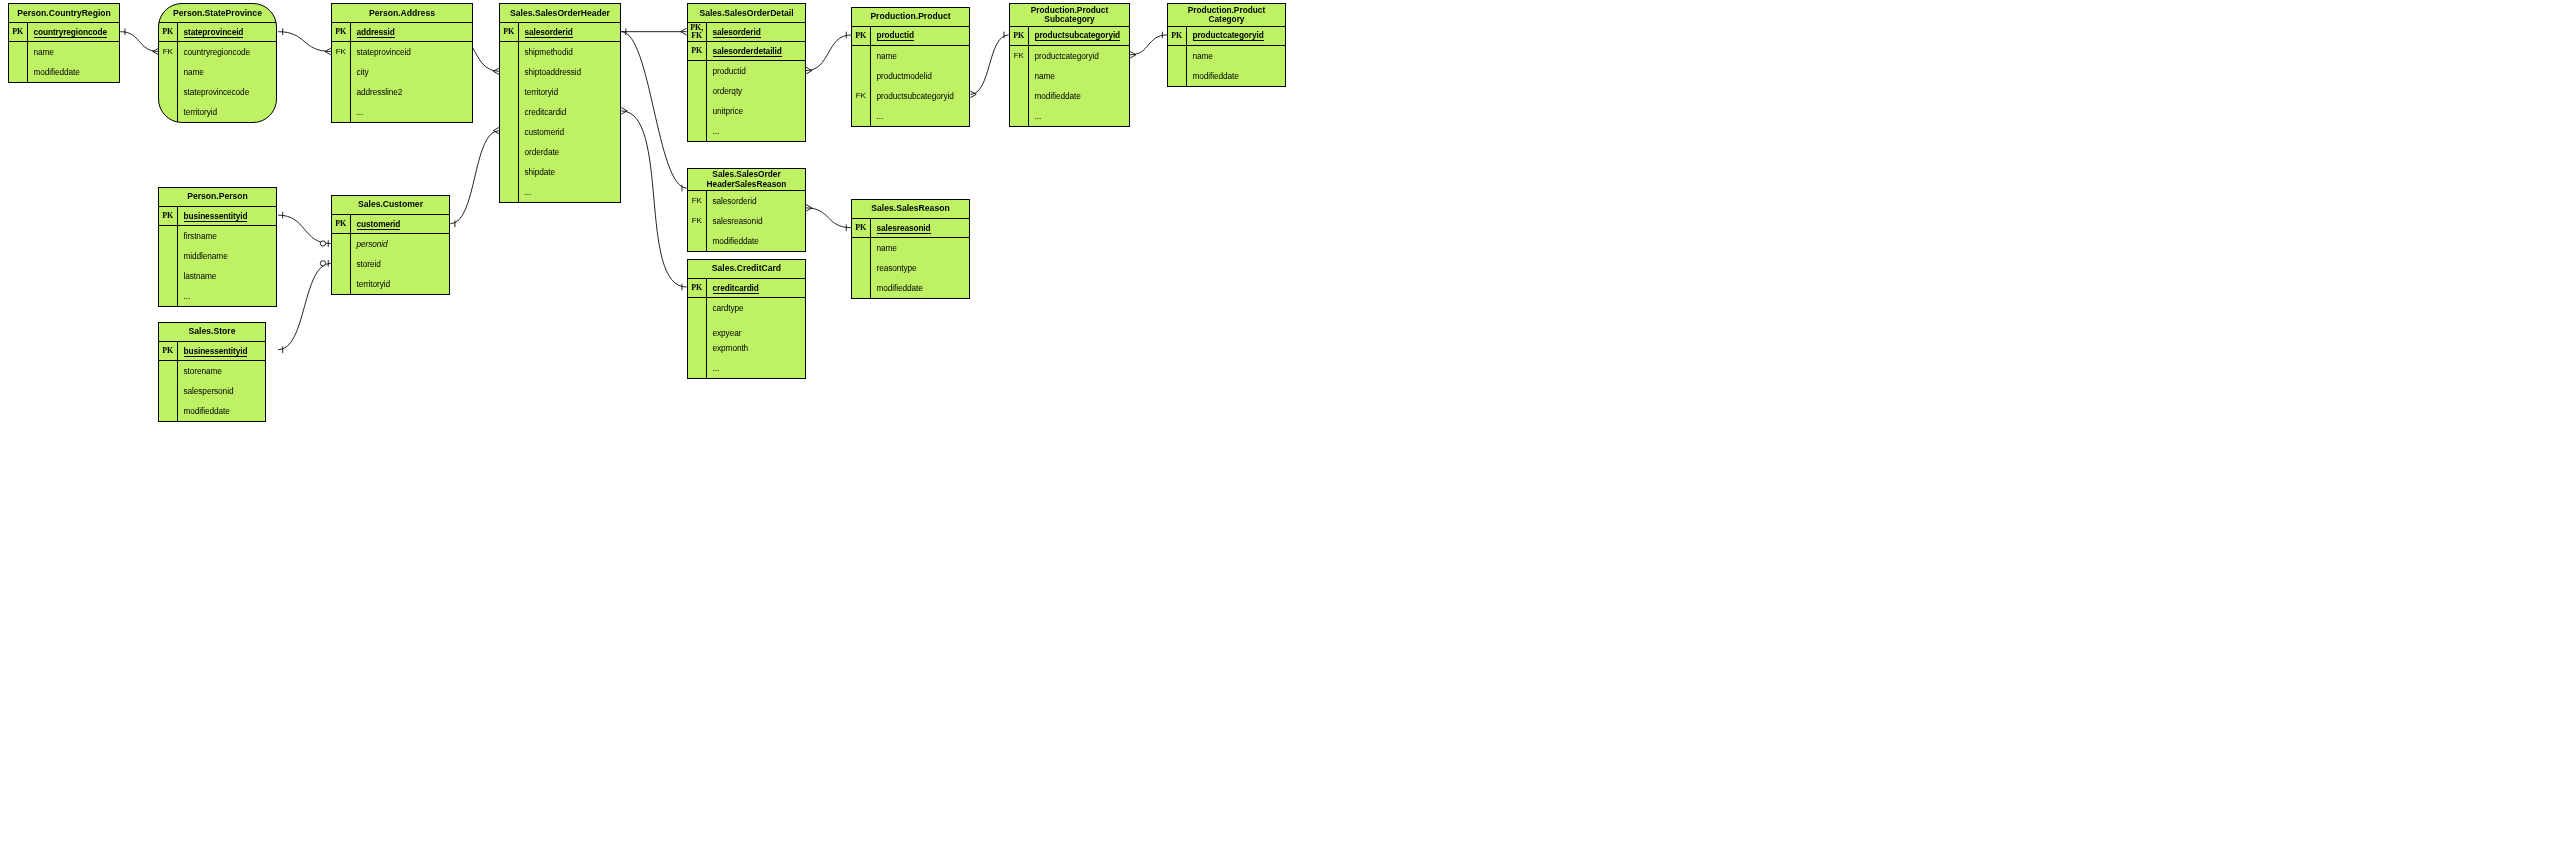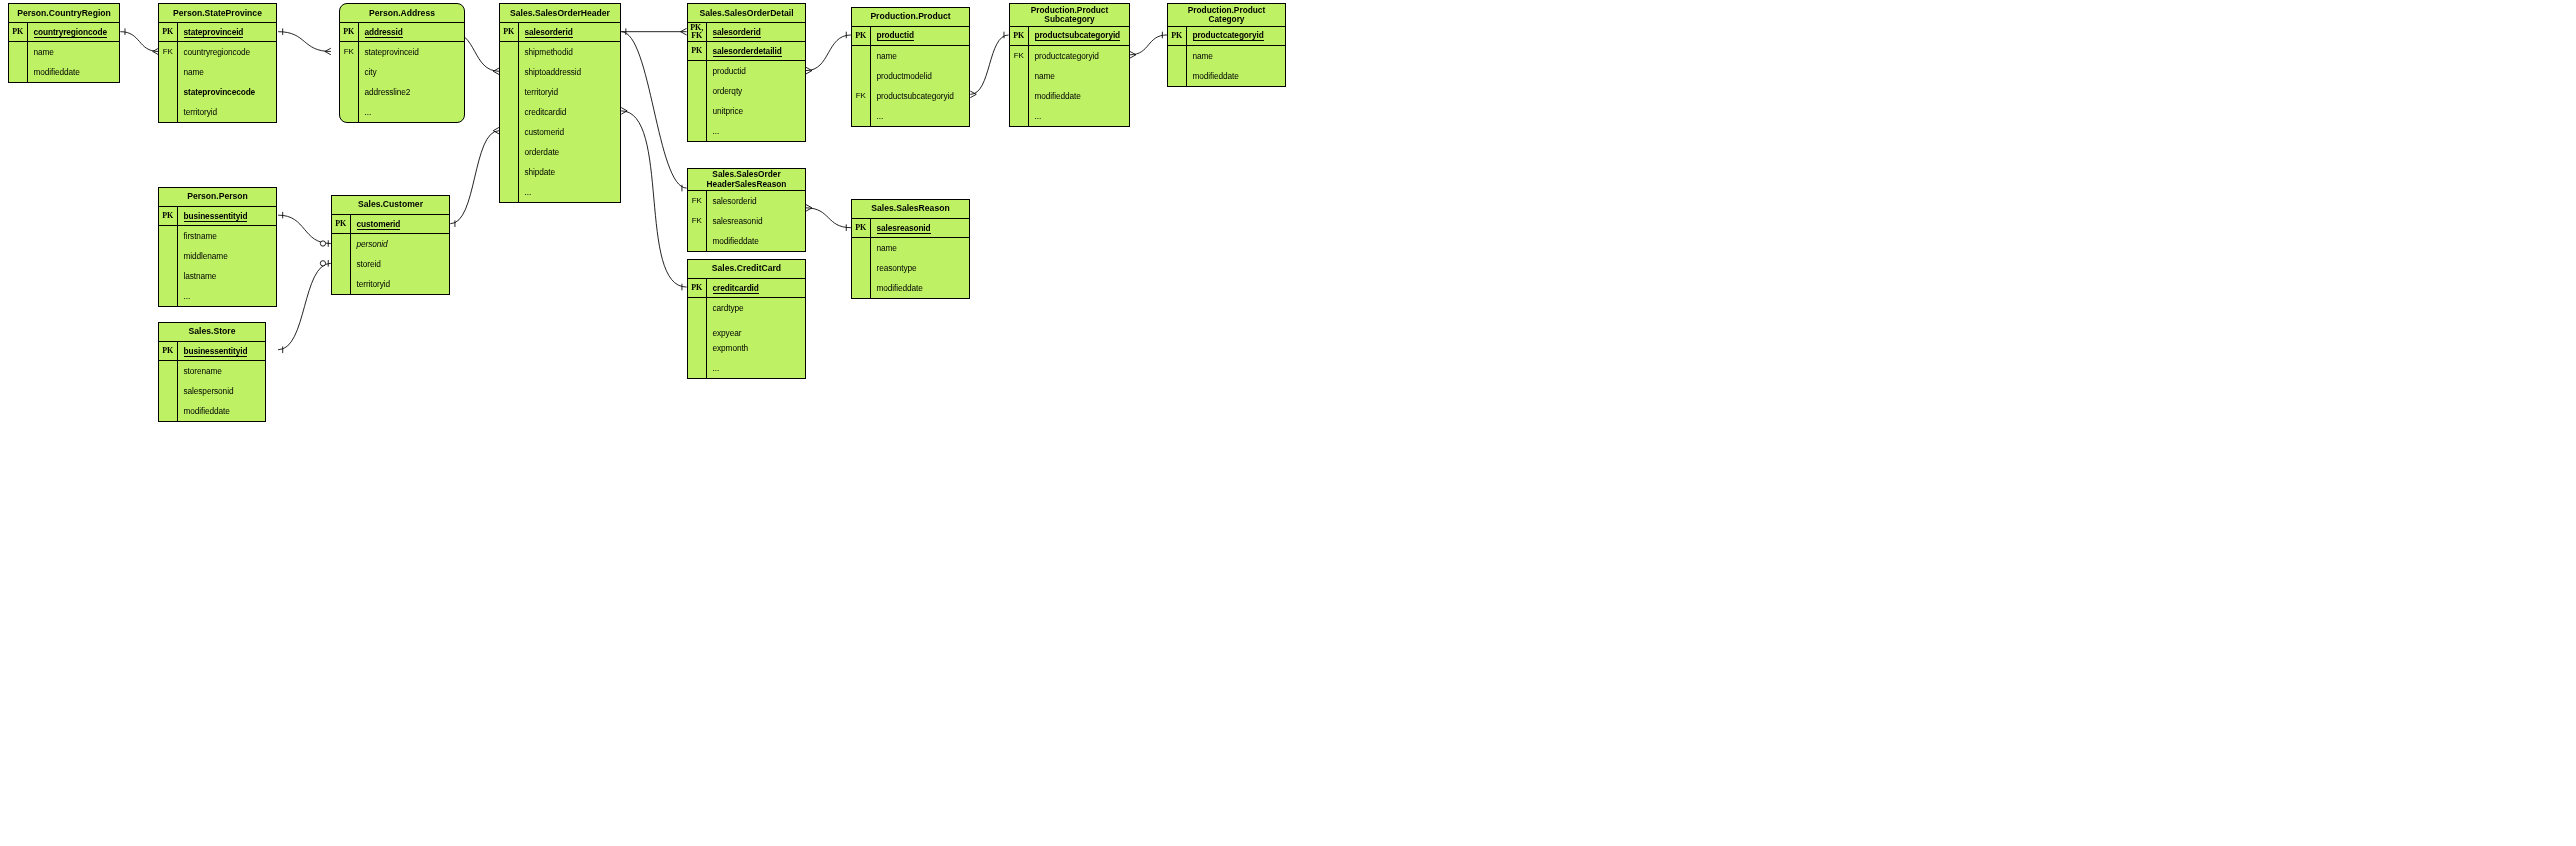--- a/index.html
+++ b/index.html
@@ -102,44 +102,44 @@
       </div>
       <div class="row" style="height: 20px;">
         <div class="key"></div>
         <div class="nm">name</div>
       </div>
       <div class="row" style="height: 20px;">
         <div class="key"></div>
         <div class="nm">modifieddate</div>
       </div>
     </div>
-    <div class="tbl" style="left: 158px; top: 3.3px; width: 119px;">
+    <div class="tbl" style="left: 158px; top: 3.3px; width: 119px; border-radius: 24px;">
       <div class="ttl">Person.StateProvince</div>
       <div class="row sep" style="height: 19px;">
         <div class="key b">PK</div>
         <div class="nm pk">stateprovinceid</div>
       </div>
       <div class="row" style="height: 20px;">
         <div class="key">FK</div>
         <div class="nm">countryregioncode</div>
       </div>
       <div class="row" style="height: 20px;">
         <div class="key"></div>
         <div class="nm">name</div>
       </div>
-      <div class="row" style="height: 20px; font-weight: bold;">
+      <div class="row" style="height: 20px;">
         <div class="key"></div>
         <div class="nm">stateprovincecode</div>
       </div>
       <div class="row" style="height: 20px;">
         <div class="key"></div>
         <div class="nm">territoryid</div>
       </div>
     </div>
-    <div class="tbl" style="left: 339px; top: 3.3px; width: 126px; border-radius: 8px;">
+    <div class="tbl" style="left: 331px; top: 3.3px; width: 142px;">
       <div class="ttl">Person.Address</div>
       <div class="row sep" style="height: 19px;">
         <div class="key b">PK</div>
         <div class="nm pk">addressid</div>
       </div>
       <div class="row" style="height: 20px;">
         <div class="key">FK</div>
         <div class="nm">stateprovinceid</div>
       </div>
       <div class="row" style="height: 20px;">

